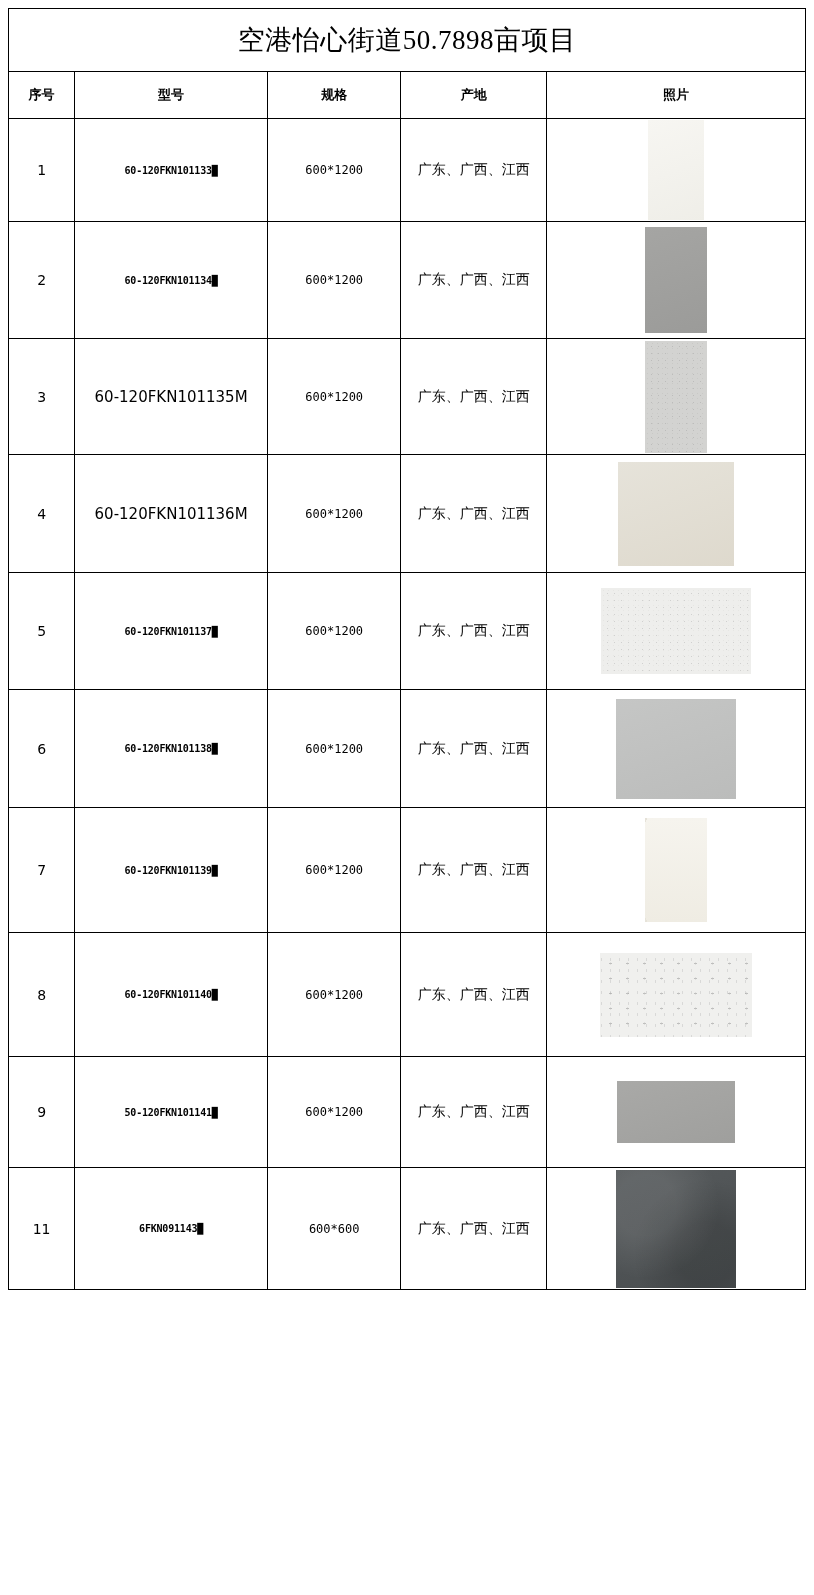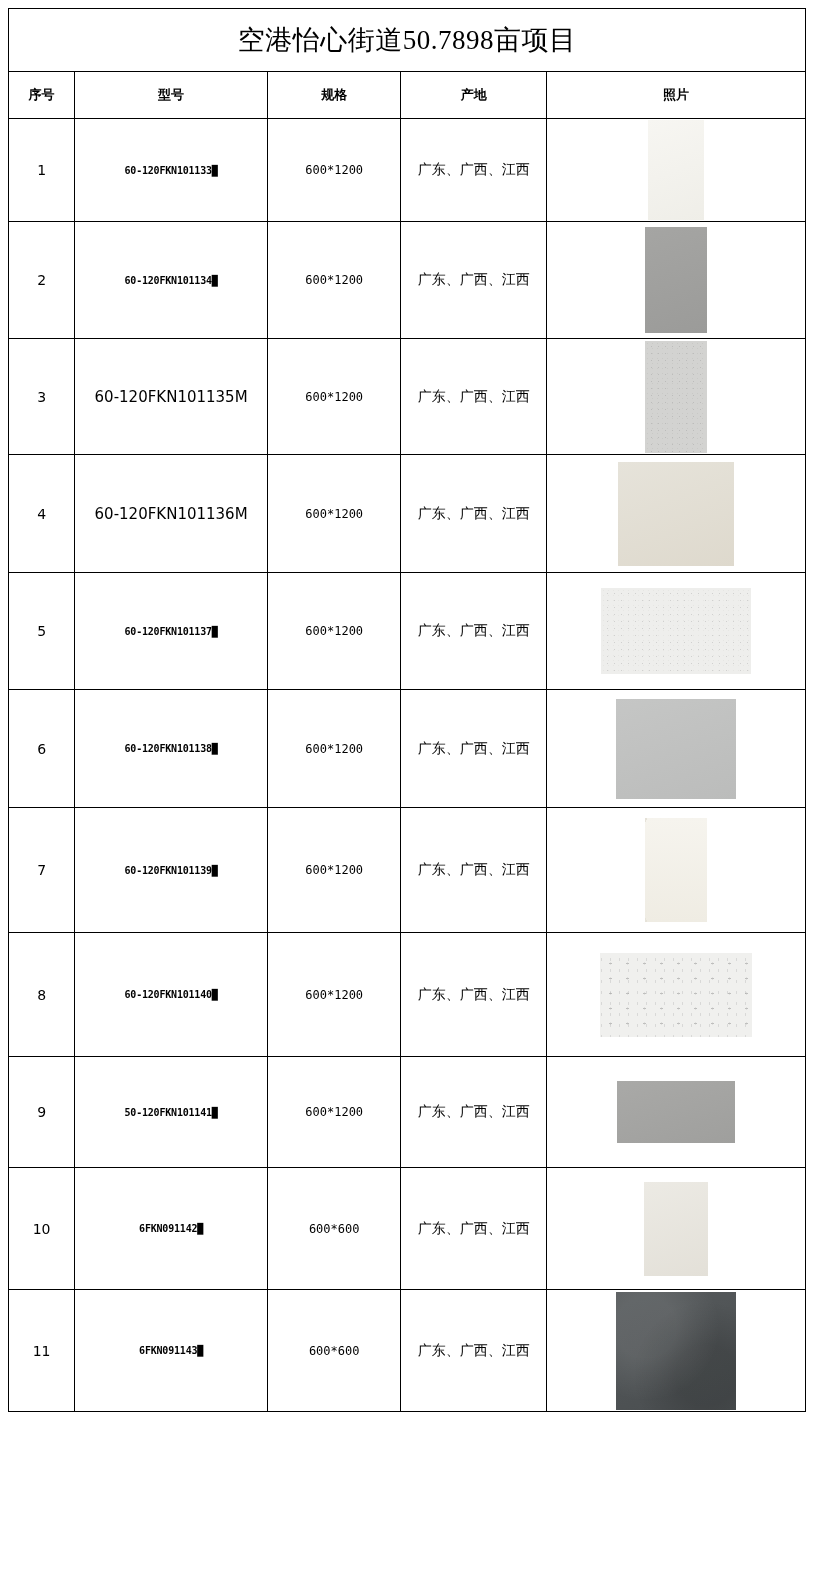--- a/index.html
+++ b/index.html
@@ -200,31 +200,20 @@
           <td class="model">50-120FKN101141█</td>
           <td class="spec">600*1200</td>
           <td class="origin">广东、广西、江西</td>
           <td class="photo">
             <div class="photo-wrap" style="height: 110px;">
               <div class="swatch" style="width: 118px; height: 62px; background: linear-gradient(160deg, rgb(169, 169, 167) 0%, rgb(159, 159, 157) 100%) rgb(169, 169, 167);"></div>
             </div>
           </td>
         </tr>
         <tr style="height: 121px;">
-          <td class="idx">10</td>
-          <td class="model">6FKN091142█</td>
-          <td class="spec">600*600</td>
-          <td class="origin">广东、广西、江西</td>
-          <td class="photo">
-            <div class="photo-wrap" style="height: 121px;">
-              <div class="swatch" style="width: 64px; height: 94px; background: linear-gradient(160deg, rgb(236, 234, 228) 0%, rgb(227, 224, 216) 100%) rgb(236, 234, 228);"></div>
-            </div>
-          </td>
-        </tr>
-        <tr style="height: 121px;">
           <td class="idx">11</td>
           <td class="model">6FKN091143█</td>
           <td class="spec">600*600</td>
           <td class="origin">广东、广西、江西</td>
           <td class="photo">
             <div class="photo-wrap" style="height: 121px;">
               <div class="swatch" style="width: 120px; height: 118px; background: radial-gradient(circle at 25% 30%, rgba(255, 255, 255, 0.09) 0px, rgba(255, 255, 255, 0.09) 25%, transparent 60%), radial-gradient(circle at 75% 70%, rgba(0, 0, 0, 0.14) 0px, rgba(0, 0, 0, 0.14) 25%, transparent 60%), linear-gradient(160deg, rgb(85, 89, 91), rgb(74, 78, 80)) rgb(85, 89, 91);"></div>
             </div>
           </td>
         </tr>

